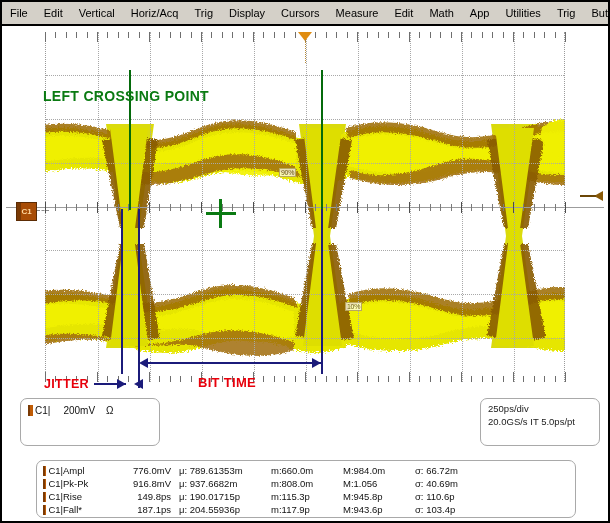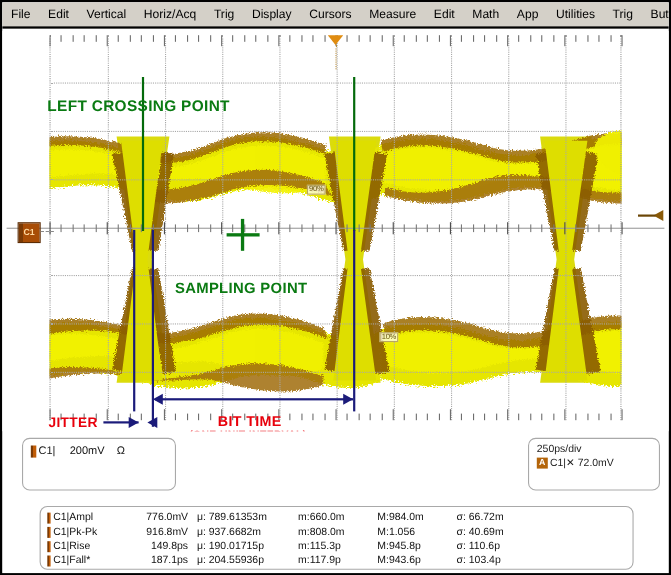--- a/index.html
+++ b/index.html
@@ -514,21 +514,20 @@
 
     <div class="vcursor-navy" style="left:119px;top:181px;height:165px;"></div>
     <div class="vcursor-navy" style="left:136px;top:181px;height:179px;"></div>
 
     <div class="vcursor-navy" style="left:319px;top:181px;height:165px;"></div>
 
     <div class="cross-h" style="left:204px;top:184px;width:30px;height:3px;"></div>
     <div class="cross-v" style="left:217px;top:171px;width:3px;height:29px;"></div>
 
     <div class="ann green" style="left:41px;top:60px;font-size:14px;">LEFT CROSSING POINT</div>
-    <div class="ann green" style="left:157px;top:226px;font-size:13.5px;">SAMPLING POINT</div>
 
     <div class="ann red" style="left:42px;top:349px;font-size:12.5px;">JITTER</div>
     <div class="ann red" style="left:196px;top:347px;font-size:13px;">BIT TIME</div>
     <div class="ann red" style="left:170px;top:362px;font-size:9.5px;">(ONE UNIT INTERVAL)</div>
 
     <div class="pct-tag" style="left:277px;top:140px;">90%</div>
     <div class="pct-tag" style="left:343px;top:274px;">10%</div>
 
     <div class="arrow-line" style="left:92px;top:355px;width:32px;"></div>
     <div class="arrow-head ah-right" style="left:115px;top:351px;"></div>
@@ -544,23 +543,21 @@
       <span class="chip"></span>
       <span class="c1lab">C1</span>
       <span class="c1lab pipe">|</span>
       <span class="chval">200mV</span>
       <span class="chohm">Ω</span>
     </div>
   </div>
 
   <div id="horizbox" class="readout">
     <div>250ps/div</div>
-    <div>
-      <span class="chip-a">A</span><span>C1</span><span class="pipe">|</span><span>✕</span> <span>72.0mV</span>
-    </div>
+    <div>20.0GS/s IT 5.0ps/pt</div>
   </div>
 
   <div id="meas">
 
     <div class="mrow">
       <span class="m-ch">
           <span class="bar"></span>
           <span>C1</span>
           <span class="pipe">|</span>
         </span>

